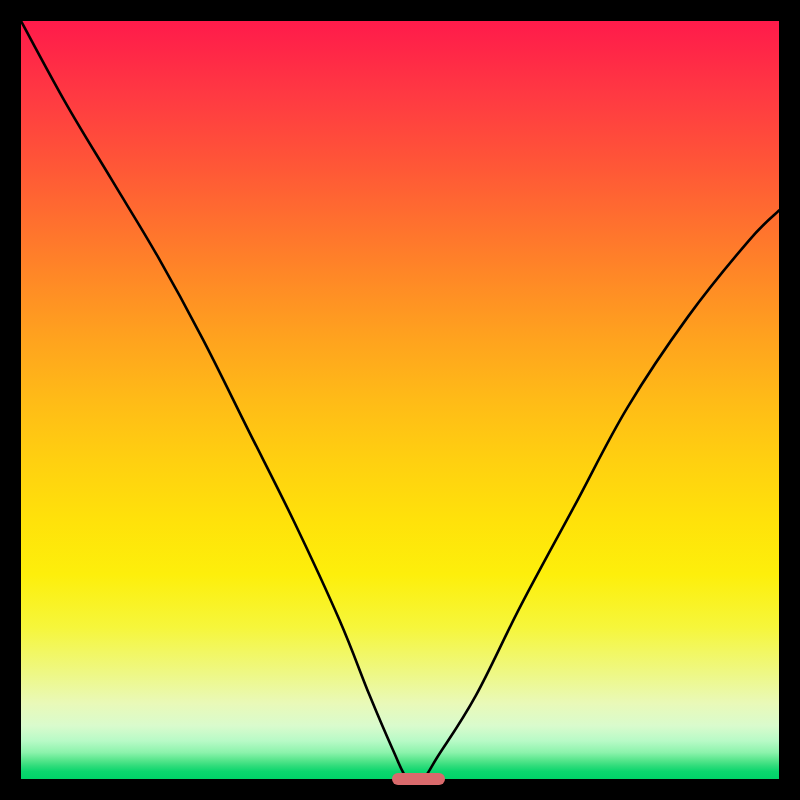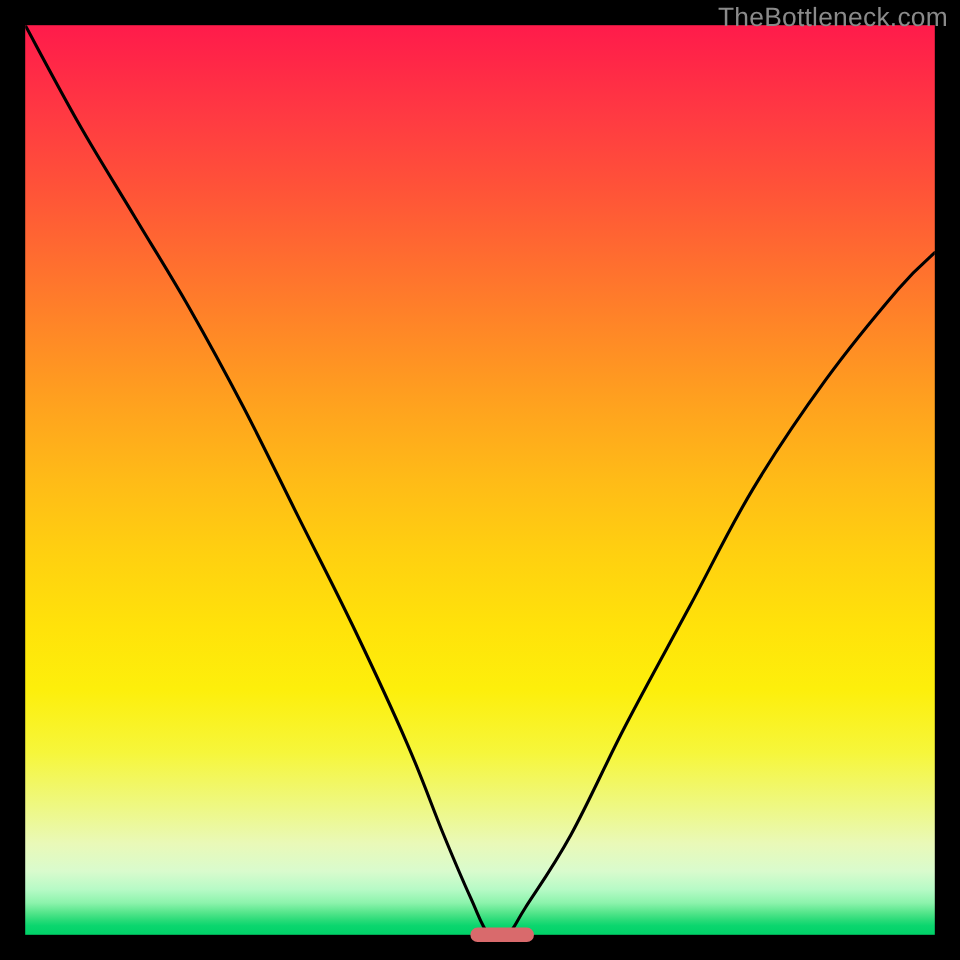--- a/index.html
+++ b/index.html
@@ -79,21 +79,20 @@
     height: 12px;
     border-radius: 6px;
     background: #d96a6c;
     z-index: 4;
   }
 </style>
 </head>
 <body>
 
 <div class="frame">
-  <div class="watermark">TheBottleneck.com</div>
   <div class="plot-area">
     <div class="grad"></div>
     <svg class="curve" viewBox="0 0 758 758" preserveAspectRatio="none">
       <path id="curve-path" fill="none" stroke="#000" stroke-width="2.6" stroke-linecap="round" stroke-linejoin="round" d="M 0.00 0.00 C 8.19 15.01, 29.11 54.73, 45.48 83.38 C 61.85 112.03, 74.59 131.89, 90.96 159.18 C 107.33 186.47, 120.07 206.33, 136.44 234.98 C 152.81 263.63, 165.55 286.98, 181.92 318.36 C 198.29 349.74, 211.03 376.57, 227.40 409.32 C 243.77 442.07, 256.51 466.17, 272.88 500.28 C 289.25 534.39, 304.72 567.44, 318.36 598.82 C 332.00 630.20, 339.13 651.43, 348.68 674.62 C 358.23 697.81, 364.60 712.67, 371.42 727.68 C 378.24 742.69, 381.12 752.54, 386.58 758.00 C 392.04 763.46, 396.28 762.09, 401.74 758.00 C 407.20 753.91, 407.35 750.27, 416.90 735.26 C 426.45 720.25, 439.79 701.91, 454.80 674.62 C 469.81 647.33, 482.54 617.77, 500.28 583.66 C 518.02 549.55, 534.24 520.59, 553.34 485.12 C 572.44 449.65, 585.93 420.69, 606.40 386.58 C 626.87 352.47, 645.21 325.64, 667.04 295.62 C 688.87 265.60, 711.31 238.92, 727.68 219.82 C 744.05 200.72, 752.54 194.96, 758.00 189.50"></path>
     </svg>
     <div class="marker" id="marker" style="left: 371.4px; width: 53.1px; bottom: -6px;"></div>
   </div>
 </div>
 
 </body></html>

